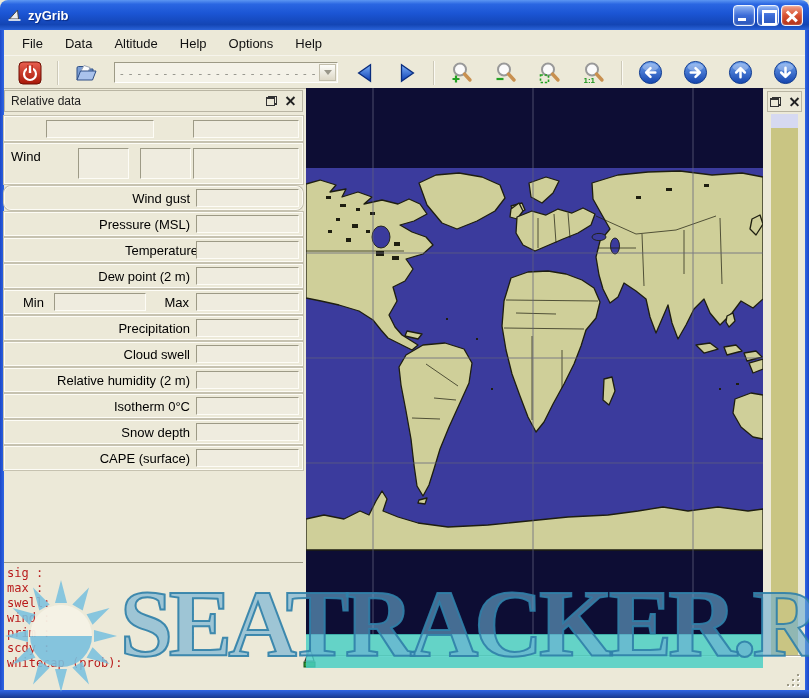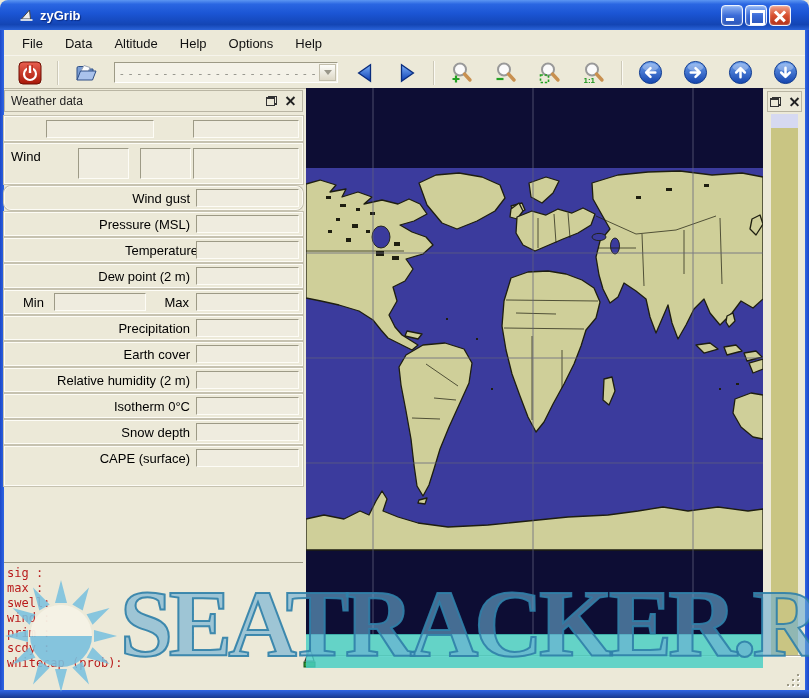--- a/index.html
+++ b/index.html
@@ -3,21 +3,21 @@
 <meta charset="utf-8">
 <style>
   html,body{margin:0;padding:0;background:#777;}
   *{box-sizing:border-box;}
   .win{position:relative;width:809px;height:698px;background:#ece9d8;
        font-family:"Liberation Sans",sans-serif;overflow:hidden;}
 
   
   .titlebar{position:absolute;left:0;top:0;width:809px;height:30px;
     background:linear-gradient(180deg,#5c96f2 0%,#2a66e2 14%,#1b55d4 45%,#1345b4 82%,#2a63d8 100%);
-    border-radius:8px 8px 0 0;display:flex;align-items:center;padding:0 18px;}
+    border-radius:8px 8px 0 0;display:flex;align-items:center;padding:0 6px;}
   .title-text{color:#fff;font-weight:bold;font-size:13px;margin-left:5px;
     text-shadow:1px 1px 1px #0a2a80;flex:1;}
   .winbtns{display:flex;gap:2px;}
   .wbtn{width:22px;height:21px;border-radius:4px;border:1px solid #eef4ff;
     background:linear-gradient(180deg,#8fb4f4 0%,#3c6cd8 50%,#2a55b8 100%);
     position:relative;box-shadow:inset 0 0 2px rgba(255,255,255,.6);}
   .wbtn.close{background:linear-gradient(180deg,#f0a088 0%,#d85030 50%,#b03018 100%);}
   .wbtn.min::after{content:"";position:absolute;left:4px;bottom:4px;width:8px;height:3px;background:#fff;}
   .wbtn.max::after{content:"";position:absolute;left:4px;top:4px;width:11px;height:10px;
     border:2px solid #fff;border-top-width:3px;}
@@ -279,21 +279,21 @@
           <path d="M9.9,12 L6.5,18 L10,15.5 Z M16.1,12 L19.5,18 L16,15.5 Z" fill="#c03010" stroke="#8a1a00" stroke-width="0.8"></path>
           <circle cx="13" cy="7.5" r="1.7" fill="#ffd9c0" stroke="#8a1a00" stroke-width="0.7"></circle>
           <path d="M10.8,15.5 Q13,23 15.2,15.5 Q13,18 10.8,15.5 Z" fill="#ffb020" stroke="#e07000" stroke-width="0.8"></path>
         </g>
       </svg>
     </div>
   </div>
 
   <div class="ldock">
     <div class="dock-header">
-      <span class="dock-title">Weather data</span>
+      <span class="dock-title">Relative data</span>
       <span class="float-ico"></span>
       <span class="x-ico"></span>
     </div>
     <div class="rows">
         <div class="wrow" style="height: 25px;">
           <span class="vbox" style="left: 41px; top: 3px; width: 108px; height: 18px;"></span>
           <span class="vbox" style="left: 188px; top: 3px; width: 106px; height: 18px;"></span>
         </div>
         <div class="wrow" style="height: 41px;">
           <span class="lab" style="left: 6px; top: 5px;">Wind</span>
@@ -321,36 +321,36 @@
           <span class="lab" style="left: 18px; top: 4px;">Min</span>
           <span class="vbox" style="left: 49px; top: 2px; width: 92px; height: 18px;"></span>
           <span class="lab" style="left: 124px; top: 4px; width: 60px; text-align: right;">Max</span>
           <span class="vbox" style="left: 191px; top: 2px; width: 103px; height: 18px;"></span>
         </div>
         <div class="wrow" style="height: 24px;">
           <span class="lab" style="left: 0px; top: 4px; width: 185px; text-align: right; padding-left: 36px;">Precipitation</span>
           <span class="vbox" style="left: 191px; top: 2px; width: 103px; height: 18px;"></span>
         </div>
         <div class="wrow" style="height: 24px;">
-          <span class="lab" style="left: 0px; top: 4px; width: 185px; text-align: right;">Earth cover</span>
+          <span class="lab" style="left: 0px; top: 4px; width: 185px; text-align: right;">Cloud swell</span>
           <span class="vbox" style="left: 191px; top: 2px; width: 103px; height: 18px;"></span>
         </div>
         <div class="wrow" style="height: 24px;">
           <span class="lab" style="left: 0px; top: 4px; width: 185px; text-align: right;">Relative humidity (2 m)</span>
           <span class="vbox" style="left: 191px; top: 2px; width: 103px; height: 18px;"></span>
         </div>
         <div class="wrow" style="height: 24px;">
           <span class="lab" style="left: 0px; top: 4px; width: 185px; text-align: right;">Isotherm 0°C</span>
           <span class="vbox" style="left: 191px; top: 2px; width: 103px; height: 18px;"></span>
         </div>
         <div class="wrow" style="height: 24px;">
           <span class="lab" style="left: 0px; top: 4px; width: 185px; text-align: right;">Snow depth</span>
           <span class="vbox" style="left: 191px; top: 2px; width: 103px; height: 18px;"></span>
         </div>
-        <div class="wrow" style="height: 40px;">
+        <div class="wrow" style="height: 24px;">
           <span class="lab" style="left: 0px; top: 4px; width: 185px; text-align: right;">CAPE (surface)</span>
           <span class="vbox" style="left: 191px; top: 2px; width: 103px; height: 18px;"></span>
         </div>
       </div>
   </div>
 
   <div class="wave">
       <div>sig  :</div>
       <div>max  :</div>
       <div>swell:</div>

